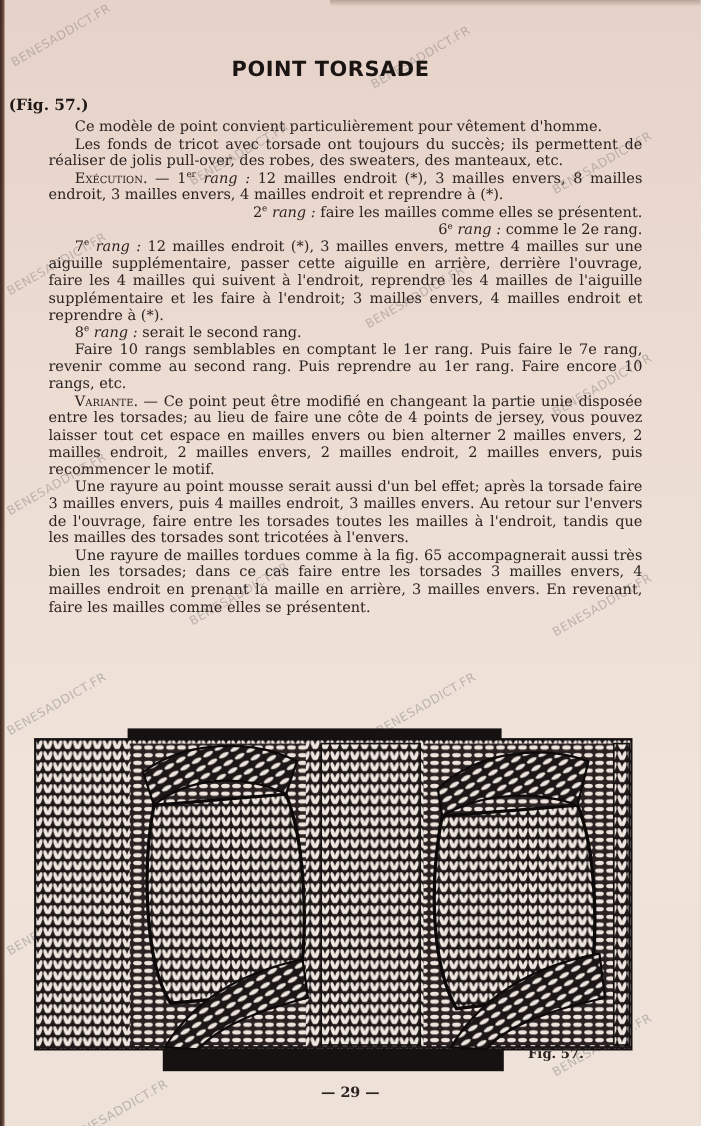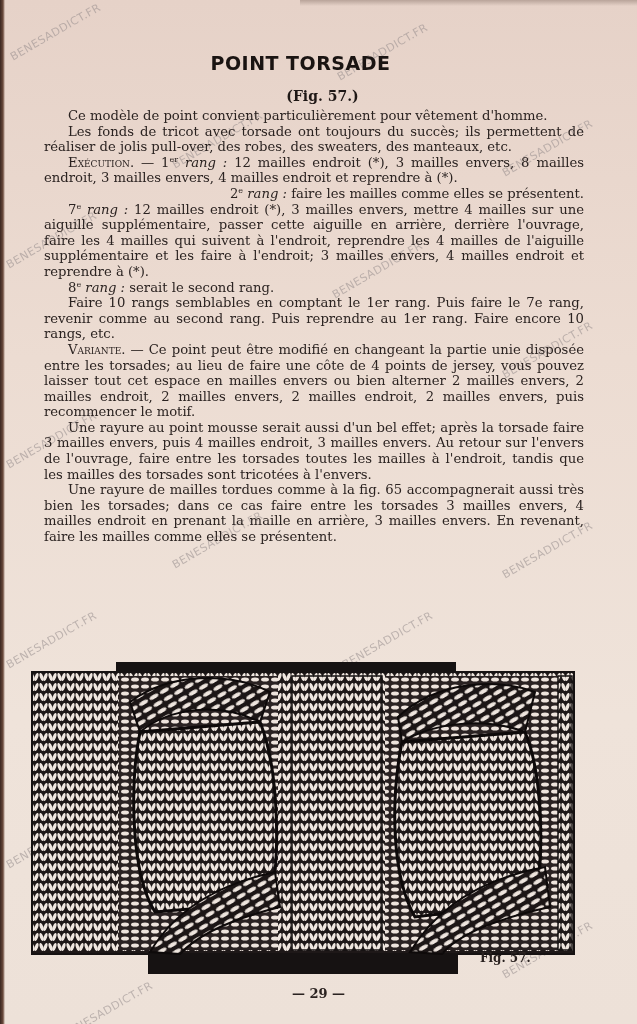--- a/index.html
+++ b/index.html
@@ -25,21 +25,21 @@
     position: absolute; font-family: "DejaVu Sans", sans-serif; font-size: 11px;
     color: rgba(150,140,140,0.55); transform: rotate(-30deg); transform-origin: left top;
     letter-spacing: 0.5px; white-space: nowrap;
   }
   h1 {
     position: absolute; left: 0; width: 593px; top: 52px; margin: 0; text-align: center;
     font-family: "DejaVu Sans", sans-serif; font-weight: bold; font-size: 19px;
     letter-spacing: 0.5px; color: #1a1412; padding-left: 8px; box-sizing: border-box;
   }
   .figref {
-    position: absolute; left: 0; width: 637px; top: 88px; text-align: center;
+    position: absolute; left: 0; width: 637px; top: 88px; 
     font-weight: bold; font-size: 14px; color: #1f1816; padding-left: 8px; box-sizing: border-box;
   }
   .text {
     position: absolute; left: 44px; width: 540px; top: 108px;
     font-size: 13.2px; line-height: 15.6px; text-align: justify;
     color: #2b2321;
   }
   .text p { margin: 0; text-indent: 24px; }
   .text .rang { font-style: italic; margin-top: 44px; }
   .text .sc { font-variant: small-caps; }
@@ -83,20 +83,21 @@
   <h1>POINT TORSADE</h1>
   <div class="figref">(Fig. 57.)</div>
 
   <div class="text">
     <p>Ce modèle de point convient particulièrement pour vêtement d'homme.</p>
     <p>Les fonds de tricot avec torsade ont toujours du succès; ils permettent de réaliser de jolis pull-over, des robes, des sweaters, des manteaux, etc.</p>
     <p>
       <span class="sc">Exécution.</span><span> — </span><span>1</span><sup>er</sup> <span class="rang">rang :</span><span> 12 mailles endroit (*), 3 mailles envers, 8 mailles endroit, 3 mailles envers, 4 mailles endroit et reprendre à (*).</span>
     </p>
     <p class="row"><span>2</span><sup>e</sup> <span class="rang">rang :</span><span> faire les mailles comme elles se présentent.</span></p>
+    <p class="row"><span>6</span><sup>e</sup> <span class="rang">rang :</span><span> comme le 2e rang.</span></p>
     <p><span>7</span><sup>e</sup> <span class="rang">rang :</span><span> 12 mailles endroit (*), 3 mailles envers, mettre 4 mailles sur une aiguille supplémentaire, passer cette aiguille en arrière, derrière l'ouvrage, faire les 4 mailles qui suivent à l'endroit, reprendre les 4 mailles de l'aiguille supplémentaire et les faire à l'endroit; 3 mailles envers, 4 mailles endroit et reprendre à (*).</span></p>
     <p><span>8</span><sup>e</sup> <span class="rang">rang :</span><span> serait le second rang.</span></p>
     <p>Faire 10 rangs semblables en comptant le 1er rang. Puis faire le 7e rang, revenir comme au second rang. Puis reprendre au 1er rang. Faire encore 10 rangs, etc.</p>
     <p><span class="sc">Variante.</span><span> — </span><span>Ce point peut être modifié en changeant la partie unie disposée entre les torsades; au lieu de faire une côte de 4 points de jersey, vous pouvez laisser tout cet espace en mailles envers ou bien alterner 2 mailles envers, 2 mailles endroit, 2 mailles envers, 2 mailles endroit, 2 mailles envers, puis recommencer le motif.</span></p>
     <p>Une rayure au point mousse serait aussi d'un bel effet; après la torsade faire 3 mailles envers, puis 4 mailles endroit, 3 mailles envers. Au retour sur l'envers de l'ouvrage, faire entre les torsades toutes les mailles à l'endroit, tandis que les mailles des torsades sont tricotées à l'envers.</p>
     <p>Une rayure de mailles tordues comme à la fig. 65 accompagnerait aussi très bien les torsades; dans ce cas faire entre les torsades 3 mailles envers, 4 mailles endroit en prenant la maille en arrière, 3 mailles envers. En revenant, faire les mailles comme elles se présentent.</p>
   </div>
 
   <div class="figure">
     <svg id="knit" width="546" height="312" viewBox="0 0 546 312">

